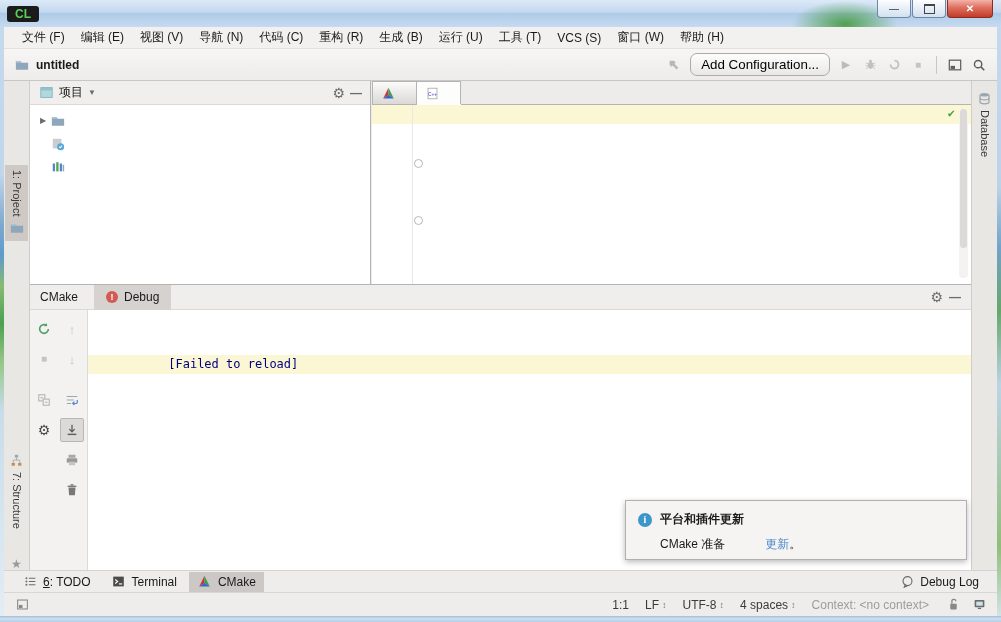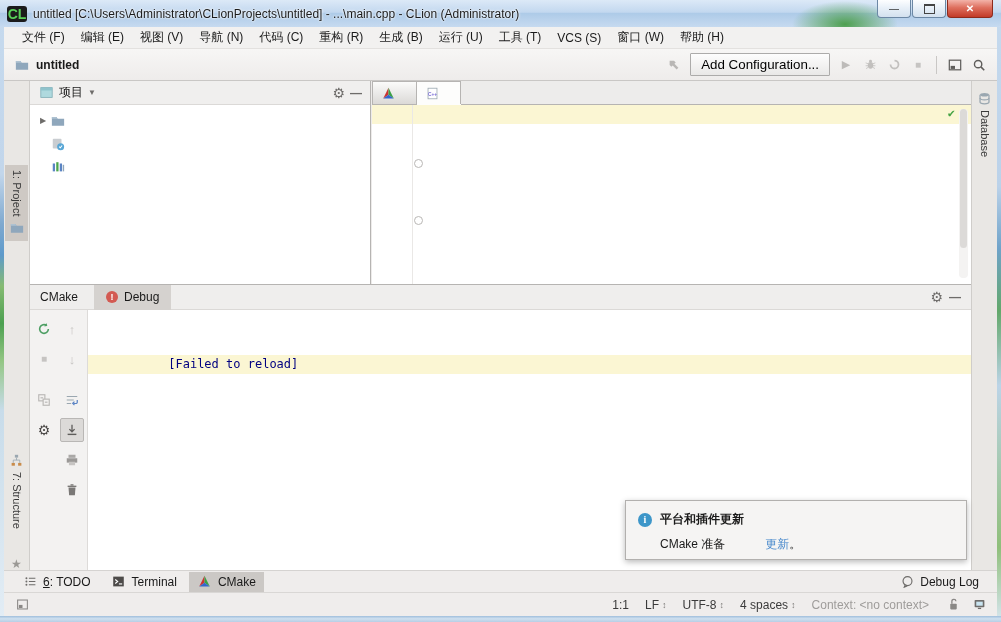--- a/index.html
+++ b/index.html
@@ -14,42 +14,42 @@
     background:linear-gradient(180deg,#C6DAEE 0%,#C2D6EB 28%,#7FA9CF 36%,#5E9ACB 41%,#86BB72 46%,#4CA050 52%,#93C683 58%,#C8DCEA 66%,#E3EDF5 100%);}
   #edge-right{left:997px;top:0;width:4px;height:622px;
     background:linear-gradient(180deg,#C6DAEE 0%,#BBD2E9 30%,#6FA3C9 40%,#63A86B 50%,#BCD4E7 62%,#8FBF7A 88%,#D8E6F1 100%);}
   #edge-bottom{left:0;top:616px;width:1001px;height:6px;
     background:linear-gradient(180deg,#9FBEDC,#CFE0EF 45%,#B7CEE5);}
   #titlebar{left:0;top:0;width:1001px;height:27px;
     background:linear-gradient(180deg,#DCE9F7 0%,#C3D8EF 45%,#AECBE8 50%,#C6DAF0 100%);
     display:flex;align-items:center;padding-left:7px;box-sizing:border-box;}
   #titlebar .blob{position:absolute;left:790px;top:0;width:110px;height:27px;
     background:radial-gradient(ellipse at 50% 90%,rgba(58,150,52,.85),rgba(58,150,52,0) 68%);}
-  .clion-logo{display:inline-flex;width:20px;height:16px;background:#1B1B1B;border-radius:3px;
-    color:#58D058;font-size:14px;font-weight:bold;align-items:center;justify-content:center;letter-spacing:0;}
+  .clion-logo{display:inline-flex;width:32px;height:16px;background:#1B1B1B;border-radius:3px;
+    color:#58D058;font-size:12px;font-weight:bold;align-items:center;justify-content:center;letter-spacing:0;}
   #title-text{margin-left:6px;color:#1b1b1b;text-shadow:0 0 3px #fff,0 0 2px #fff;white-space:nowrap;}
   #win-controls{position:absolute;right:8px;top:0;display:flex;}
   .win-btn{height:18px;border:1px solid #6C88A5;border-top:none;border-radius:0 0 4px 4px;
     background:linear-gradient(180deg,#FDFEFF,#E8F0F8 45%,#D3E1EF);display:flex;align-items:center;justify-content:center;
     font-size:10px;color:#333;box-sizing:border-box;}
   #btn-min{width:34px;}#btn-max{width:34px;margin-left:1px;}
   #btn-close{width:46px;margin-left:1px;background:linear-gradient(180deg,#F3B3A9,#DE6F5E 45%,#C23B28);color:#fff;font-weight:bold;border-color:#8E2B1C;}
   .maxglyph{display:inline-block;width:9px;height:7px;border:1px solid #444;border-top:2px solid #444;}
 
   
   #menubar{left:4px;top:27px;width:993px;height:22px;background:#F2F1F0;border-bottom:1px solid #E3E1DF;
     display:flex;align-items:center;padding-left:10px;box-sizing:border-box;}
   .menu-item{padding:2px 8px;cursor:default;}
 
   
   #toolbar{left:4px;top:49px;width:993px;height:32px;background:linear-gradient(#F7F6F5,#EEECEB);
     border-bottom:1px solid #C9C7C5;display:flex;align-items:center;box-sizing:border-box;padding:0 10px;}
   #breadcrumb{display:flex;align-items:center;gap:6px;font-weight:bold;}
   #toolbar-right{margin-left:auto;display:flex;align-items:center;gap:8px;}
-  #add-config-btn{border:1px solid #ACABAA;background:linear-gradient(#FDFDFD,#E9E8E7);padding:3px 10px;border-radius:1px;}
+  #add-config-btn{border:1px solid #ACABAA;background:linear-gradient(#FDFDFD,#E9E8E7);padding:3px 10px;border-radius:7px;}
   .tb-sep{width:1px;height:18px;background:#C9C7C5;margin:0 2px;}
 
   
   .stripe{top:81px;width:26px;height:489px;background:#E9E7E4;box-sizing:border-box;}
   #stripe-left{left:4px;border-right:1px solid #CFCDCA;}
   #stripe-right{left:971px;border-left:1px solid #CFCDCA;}
   .stripe-btn{position:absolute;left:1px;width:23px;display:flex;flex-direction:column;align-items:center;
     gap:4px;padding:5px 0;font-size:11px;color:#3a3a3a;cursor:default;}
   .stripe-btn .vlabel{writing-mode:vertical-rl;white-space:nowrap;}
   .stripe-btn.active{background:#CEC9C4;}
@@ -143,21 +143,20 @@
 </head>
 <body>
 
 <div id="screen">
   <div class="abs" id="edge-left"></div>
   <div class="abs" id="edge-right"></div>
 
   <div class="abs" id="titlebar">
     <div class="blob"></div>
     <span class="clion-logo">CL</span>
-    <span id="title-text">untitled [C:\Users\Administrator\CLionProjects\untitled] - ...\main.cpp - CLion (Administrator)</span>
     <div id="win-controls">
       <div class="win-btn" id="btn-min">—</div>
       <div class="win-btn" id="btn-max">
           <span class="maxglyph"></span>
         </div>
       <div class="win-btn" id="btn-close">✕</div>
     </div>
   </div>
 
   <div class="abs" id="menubar">

